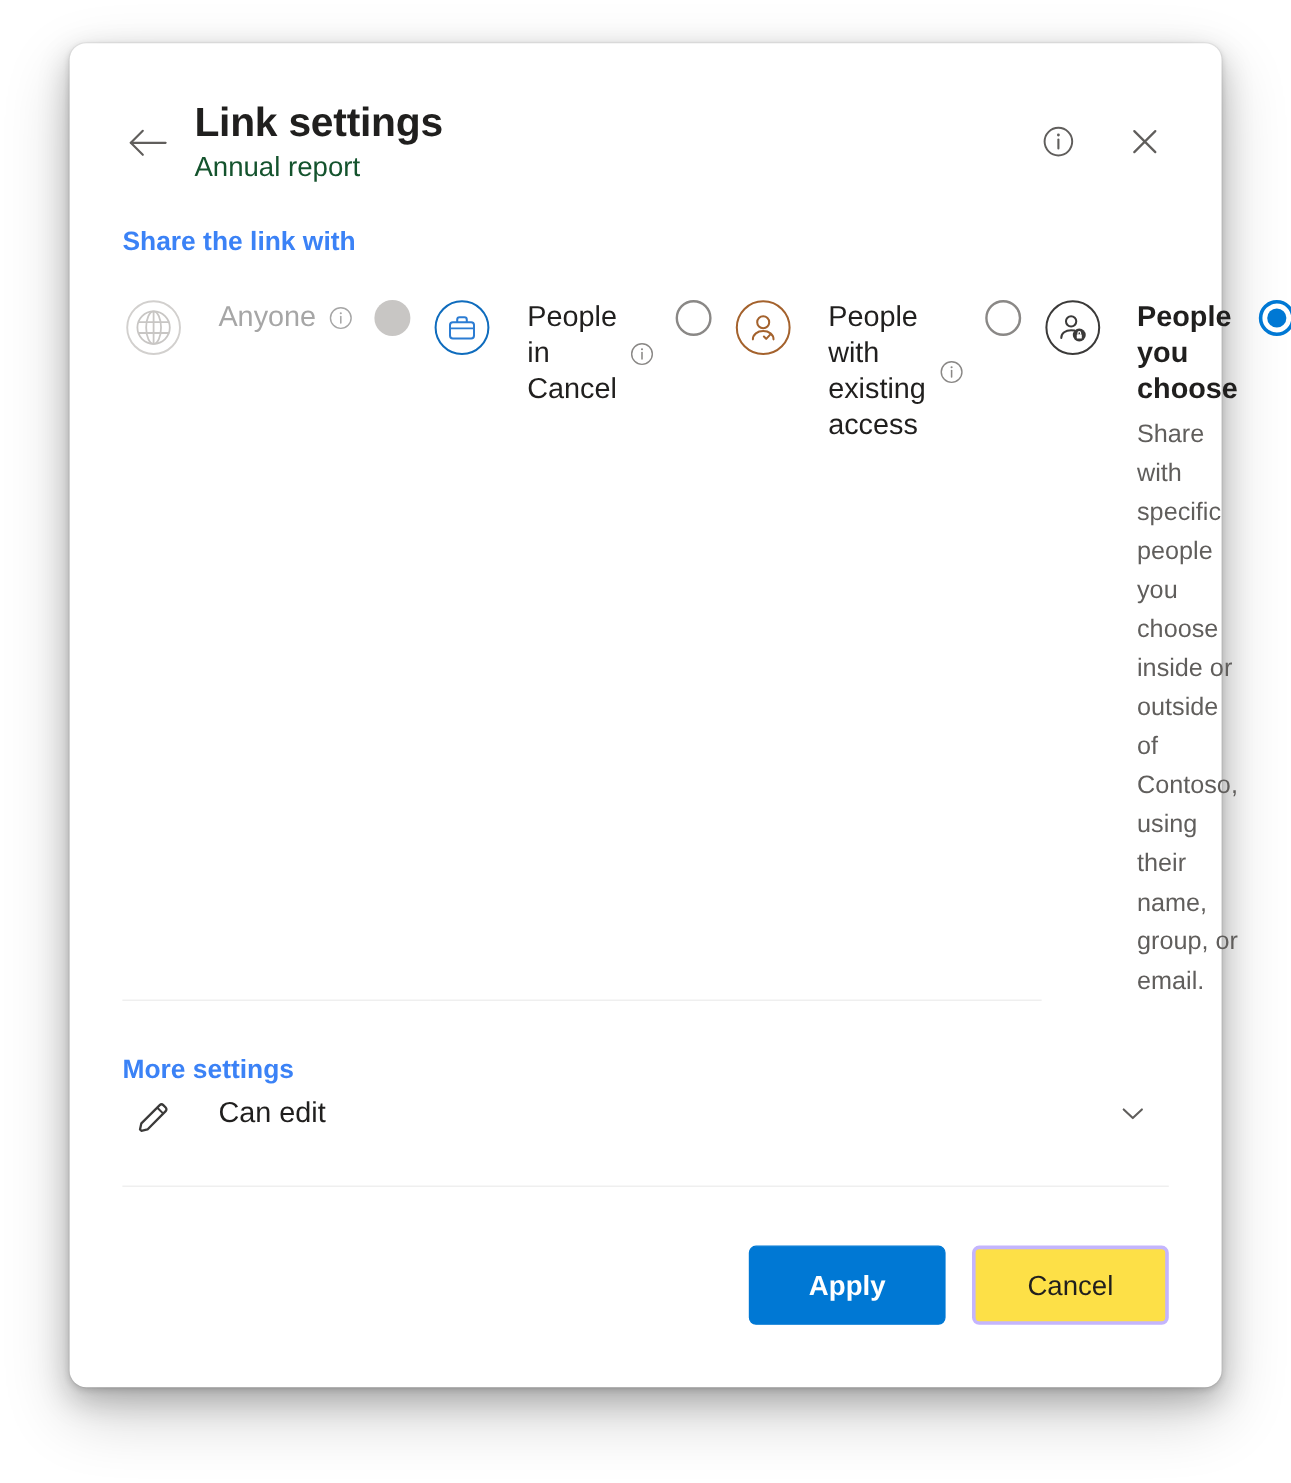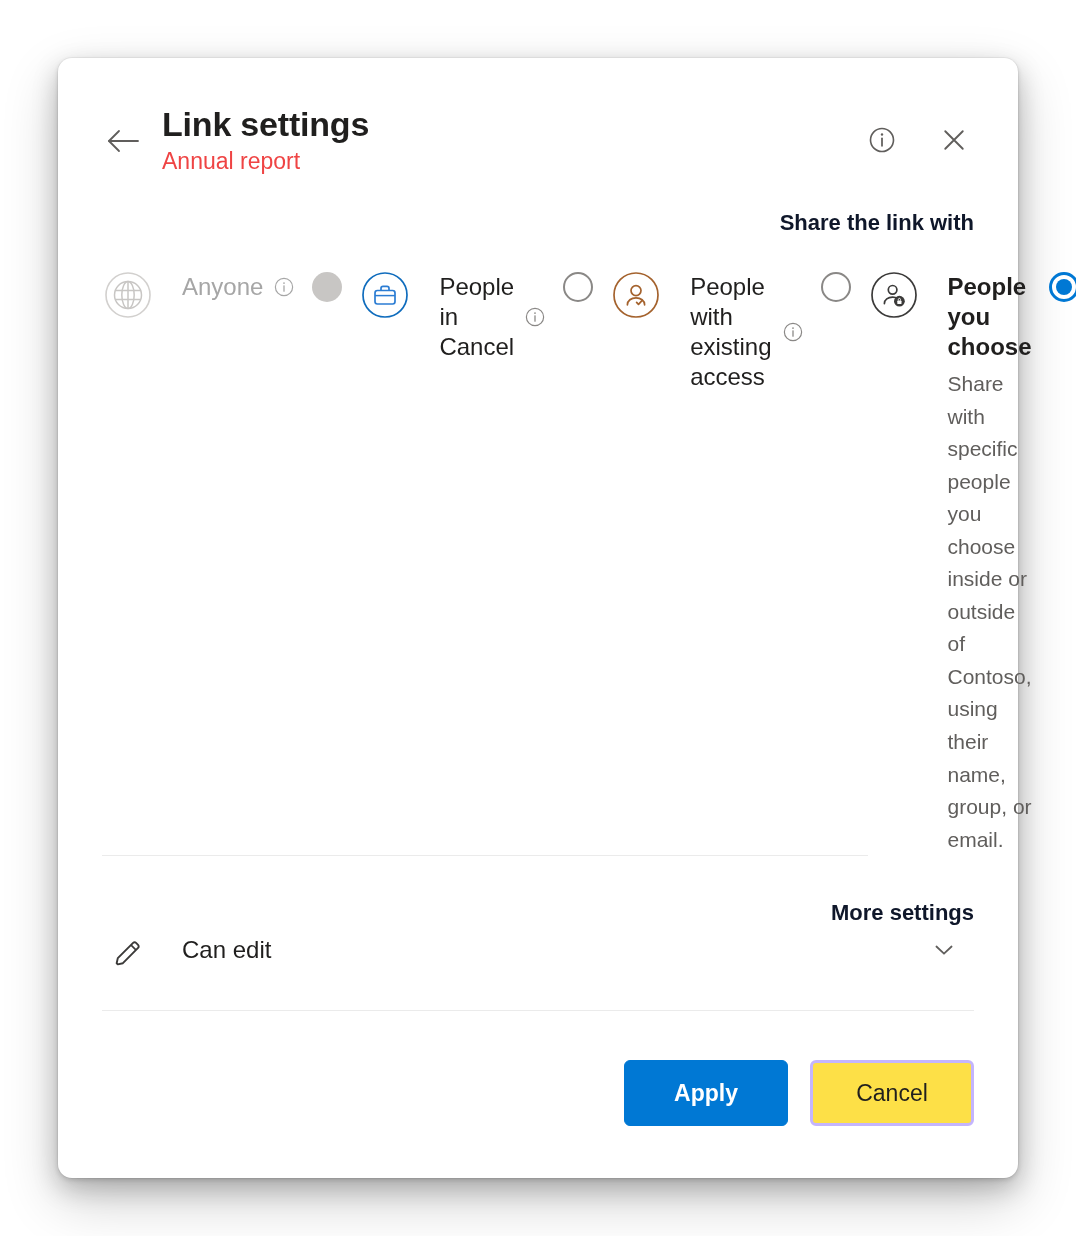--- a/index.html
+++ b/index.html
@@ -16,21 +16,21 @@
   }
 
   .stage {
     position: relative;
     width: 1076px;
     height: 1236px;
     box-sizing: border-box;
     display: flex;
     align-items: flex-start;
     justify-content: center;
-    padding-top: 58px;
+    padding-top: 36px;
     background: #ffffff;
   }
 
   .dialog {
     position: relative;
     width: 960px;
     height: 1120px;
     background: #ffffff;
     border-radius: 14px;
     box-sizing: border-box;
@@ -73,21 +73,21 @@
   .dialog-title {
     font-size: 34px;
     font-weight: 600;
     color: #201f1e;
     line-height: 1.18;
     letter-spacing: -0.2px;
   }
   .dialog-subtitle {
     font-size: 23px;
     font-weight: 400;
-    color: #ef4444;
+    color: #14532d;
     margin-top: 4px;
     line-height: 1.2;
   }
   .header-actions {
     display: flex;
     align-items: center;
     gap: 32px;
     margin-top: 12px;
   }
   .icon-btn {
@@ -99,24 +99,23 @@
     cursor: pointer;
     background: none;
     border: none;
     padding: 0;
   }
 
   
   .section-label {
     font-size: 22px;
     font-weight: 700;
-    color: #0f172a;
+    color: #3b82f6;
     margin-top: 34px;
     margin-bottom: 6px;
-    text-align: right;
   }
   .section-label.more {
     margin-top: 44px;
     margin-bottom: 10px;
   }
 
   
   .option-list { display: flex; }
 
   .option-row {

